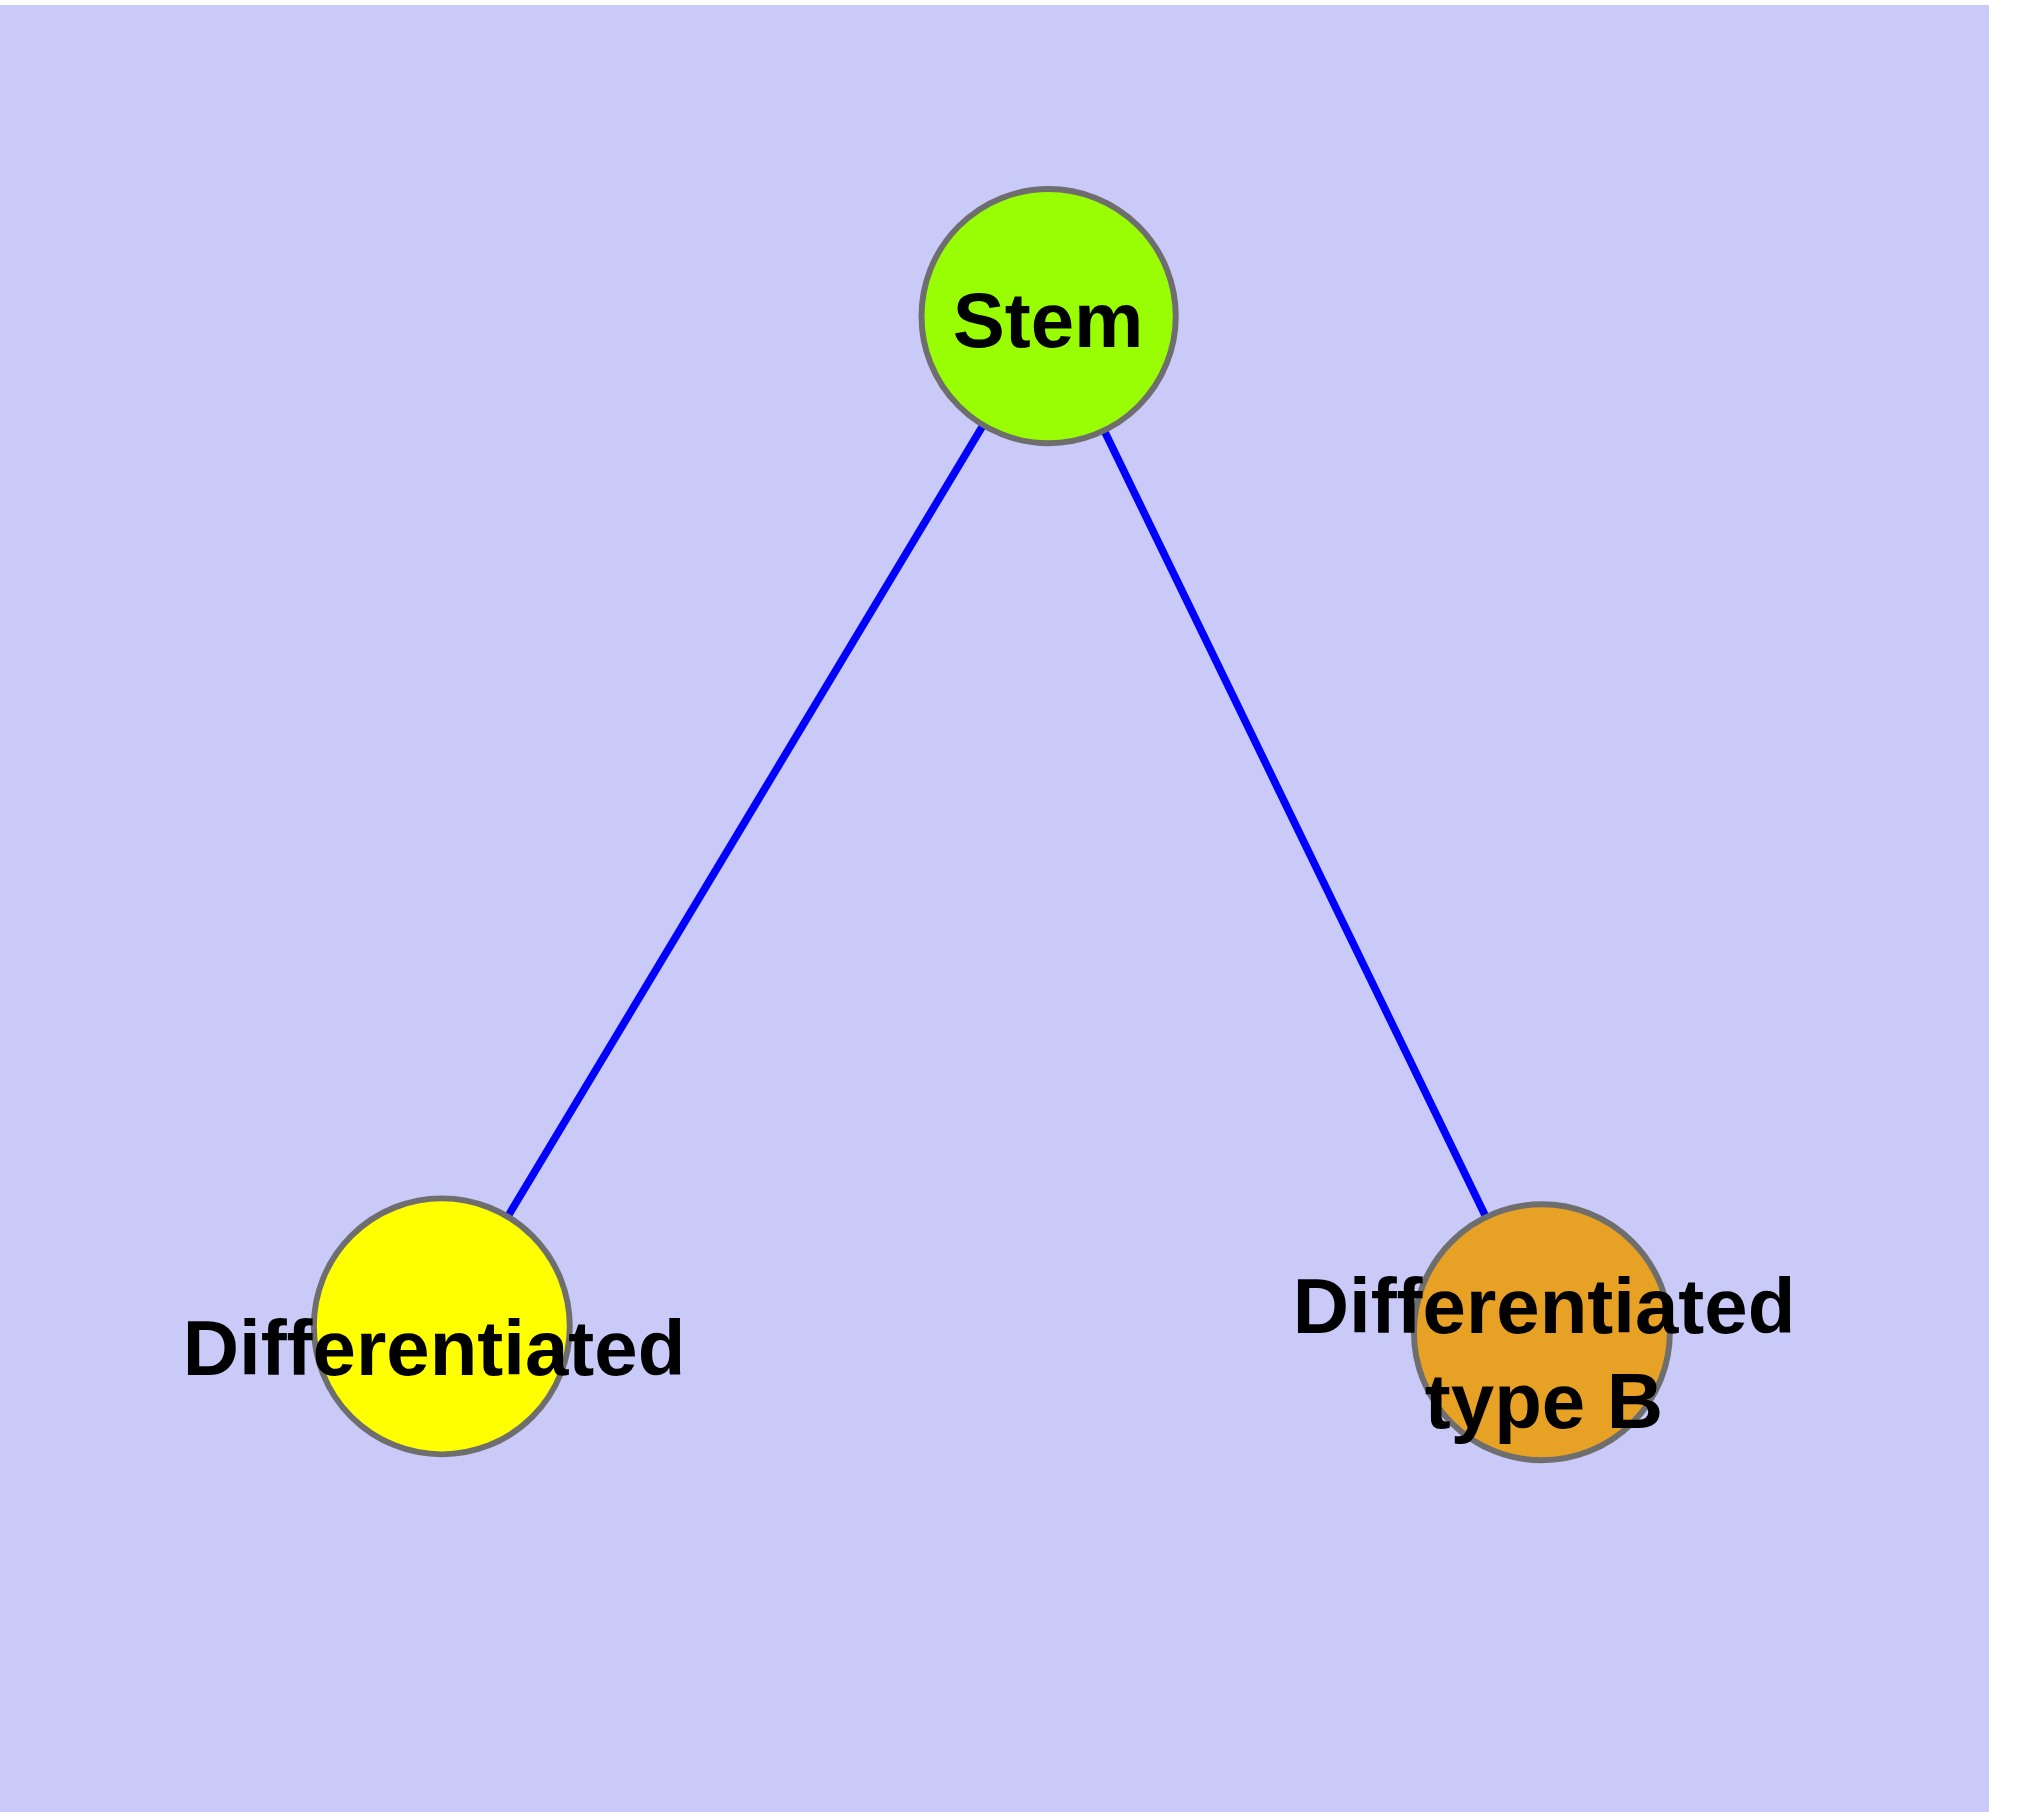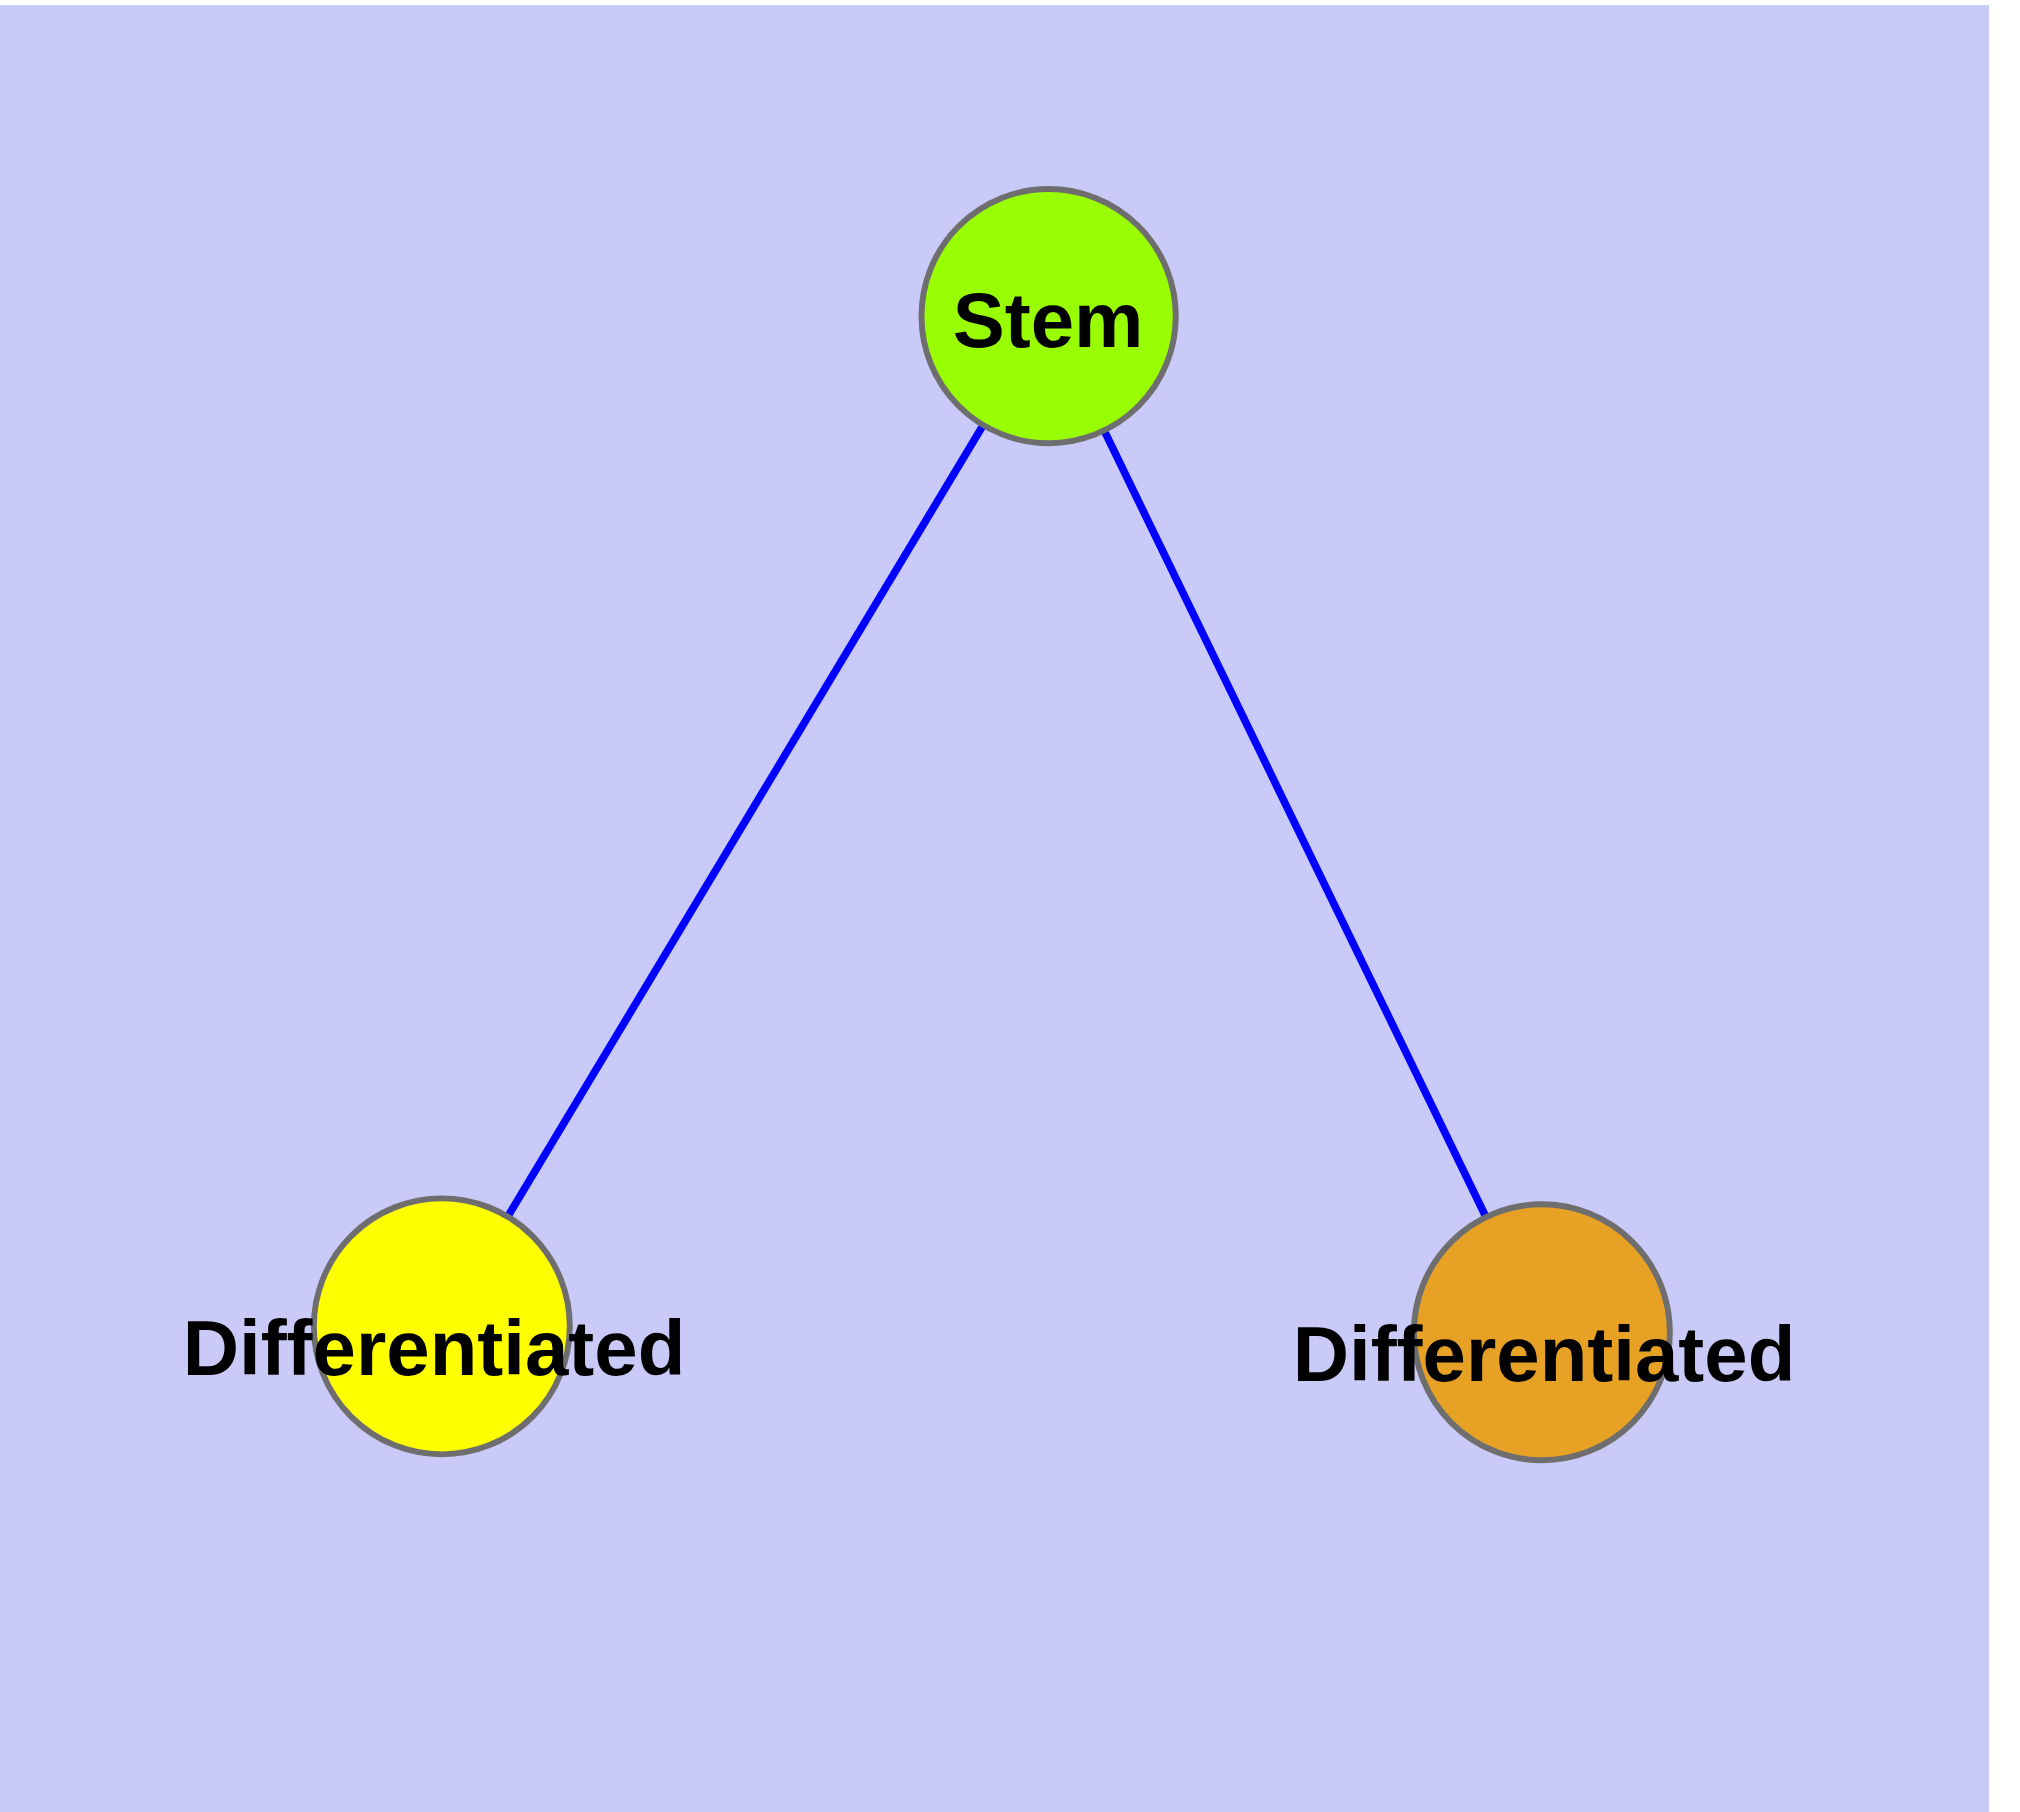--- a/index.html
+++ b/index.html
@@ -56,17 +56,18 @@
   <div class="node-label" style="left:1048px; top:320px;">
     <span>Stem</span>
   </div>
 
   <div class="node-label" style="left:434px; top:1348px;">
     <div>Differentiated</div>
   </div>
 
   <div class="node-label" style="left:1544px; top:1354px;">
     <div>Differentiated</div>
+    <div>type B</div>
   </div>
 
   <div id="top-margin"></div>
 </div>
 
 
 </body></html>

